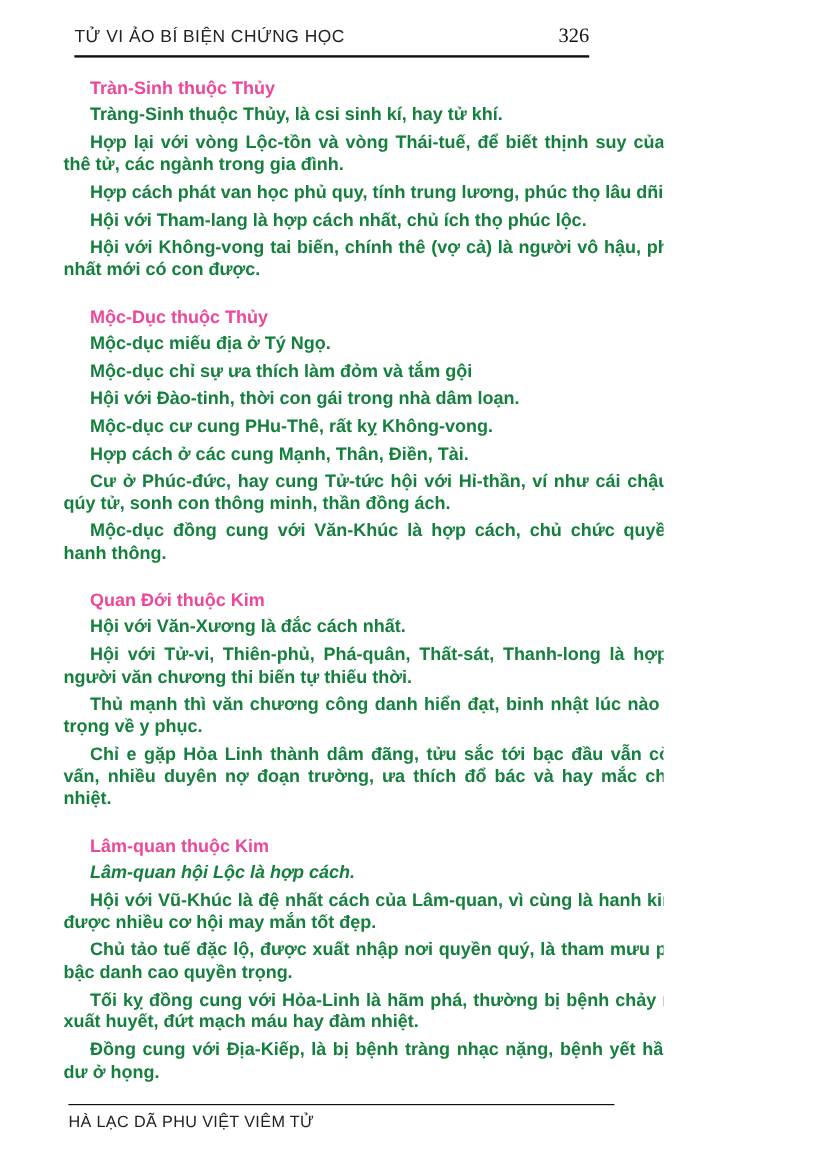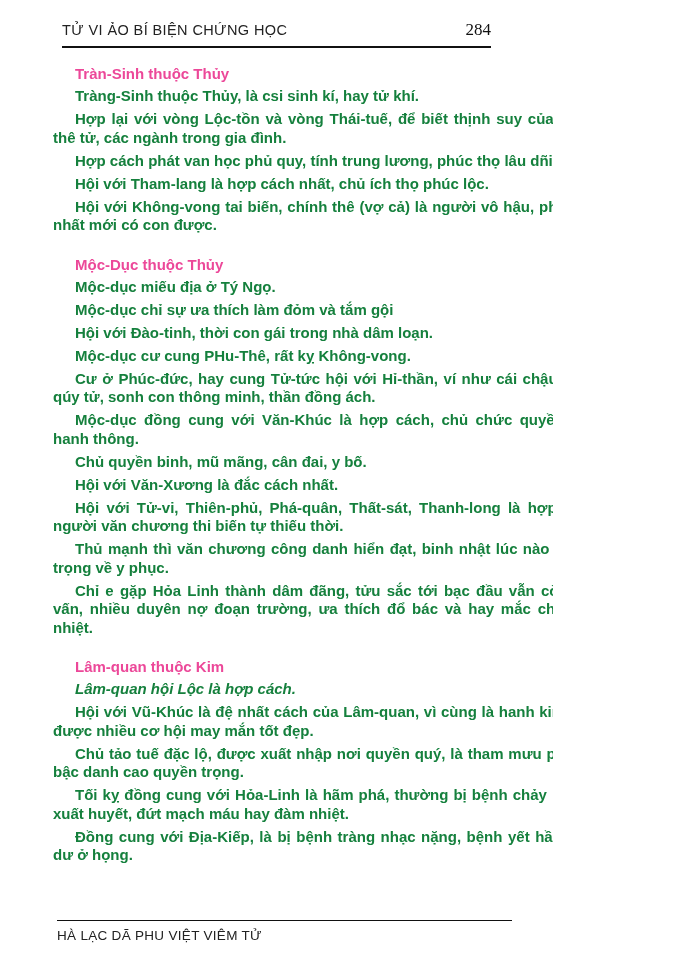--- a/index.html
+++ b/index.html
@@ -82,46 +82,47 @@
     color: #222222;
   }
 </style>
 </head>
 <body>
 
 <div class="page">
 
   <div class="page-header">
     <span class="running-title">TỬ VI ẢO BÍ BIỆN CHỨNG HỌC</span>
-    <span class="page-number">284</span>
+    <span class="page-number">326</span>
   </div>
 
   <div class="content">
 
     <div class="section first">
       <h2>Tràn-Sinh thuộc Thủy</h2>
       <p>Tràng-Sinh thuộc Thủy, là csi sinh kí, hay tử khí.</p>
       <p>Hợp lại với vòng Lộc-tồn và vòng Thái-tuế, để biết thịnh suy của mình, và thê tử, các ngành trong gia đình.</p>
       <p>Hợp cách phát van học phủ quy, tính trung lương, phúc thọ lâu dñi.</p>
       <p>Hội với Tham-lang là hợp cách nhất, chủ ích thọ phúc lộc.</p>
       <p>Hội với Không-vong tai biến, chính thê (vợ cả) là người vô hậu, phải có thứ nhất mới có con được.</p>
     </div>
 
     <div class="section">
       <h2>Mộc-Dục thuộc Thủy</h2>
       <p>Mộc-dục miếu địa ở Tý Ngọ.</p>
       <p>Mộc-dục chỉ sự ưa thích làm đỏm và tắm gội</p>
       <p>Hội với Đào-tinh, thời con gái trong nhà dâm loạn.</p>
       <p>Mộc-dục cư cung PHu-Thê, rất kỵ Không-vong.</p>
+      <p>Hợp cách ở các cung Mạnh, Thân, Điền, Tài.</p>
       <p>Cư ở Phúc-đức, hay cung Tử-tức hội với Hỉ-thần, ví như cái chậu tắm cho qúy tử, sonh con thông minh, thần đồng ách.</p>
       <p>Mộc-dục đồng cung với Văn-Khúc là hợp cách, chủ chức quyền, tài lộc hanh thông.</p>
     </div>
 
     <div class="section">
-      <p>Chủ quyền binh, mũ mãng, cân đai, y bố.</p>
+      <h2>Quan Đới thuộc Kim</h2>
       <p>Hội với Văn-Xương là đắc cách nhất.</p>
       <p>Hội với Tử-vi, Thiên-phủ, Phá-quân, Thất-sát, Thanh-long là hợp cách, là người văn chương thi biến tự thiếu thời.</p>
       <p>Thủ mạnh thì văn chương công danh hiển đạt, binh nhật lúc nào cũng cẩn trọng về y phục.</p>
       <p>Chỉ e gặp Hỏa Linh thành dâm đãng, tửu sắc tới bạc đầu vẫn còn vướng vấn, nhiều duyên nợ đoạn trường, ưa thích đổ bác và hay mắc chứng đàm nhiệt.</p>
     </div>
 
     <div class="section">
       <h2>Lâm-quan thuộc Kim</h2>
       <p class="italic">Lâm-quan hội Lộc là hợp cách.</p>
       <p>Hội với Vũ-Khúc là đệ nhất cách của Lâm-quan, vì cùng là hanh kim, sẽ gặp được nhiều cơ hội may mắn tốt đẹp.</p>

